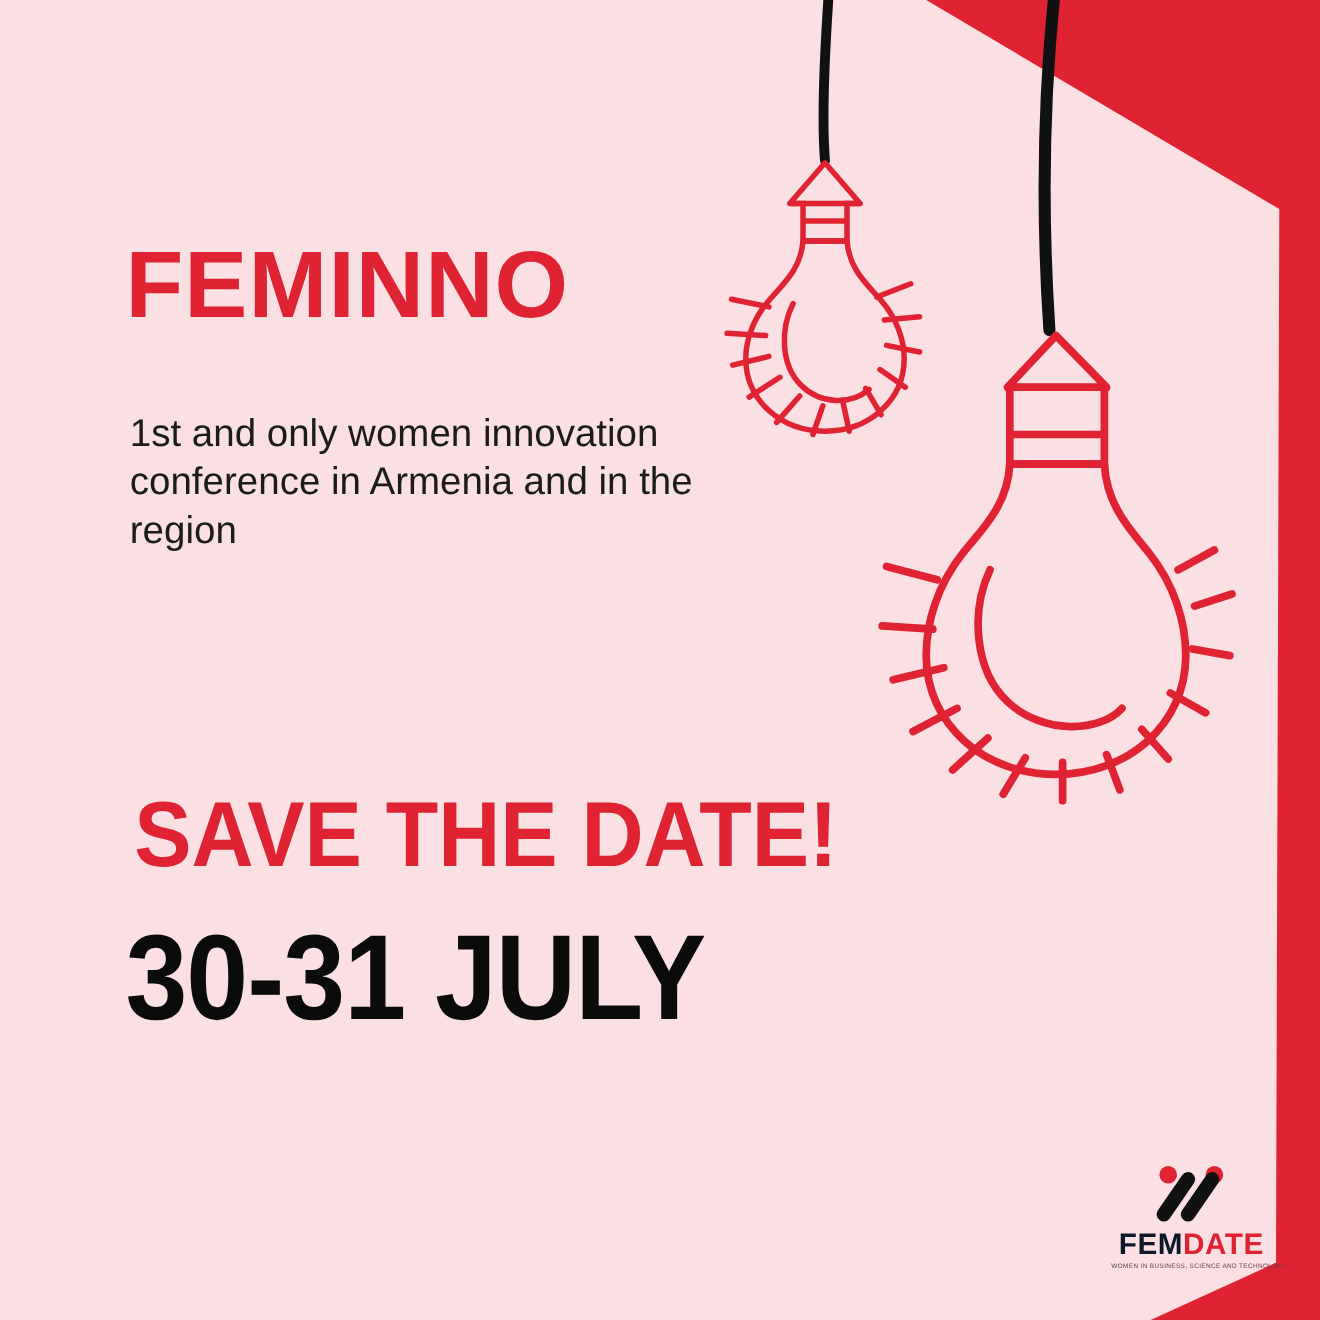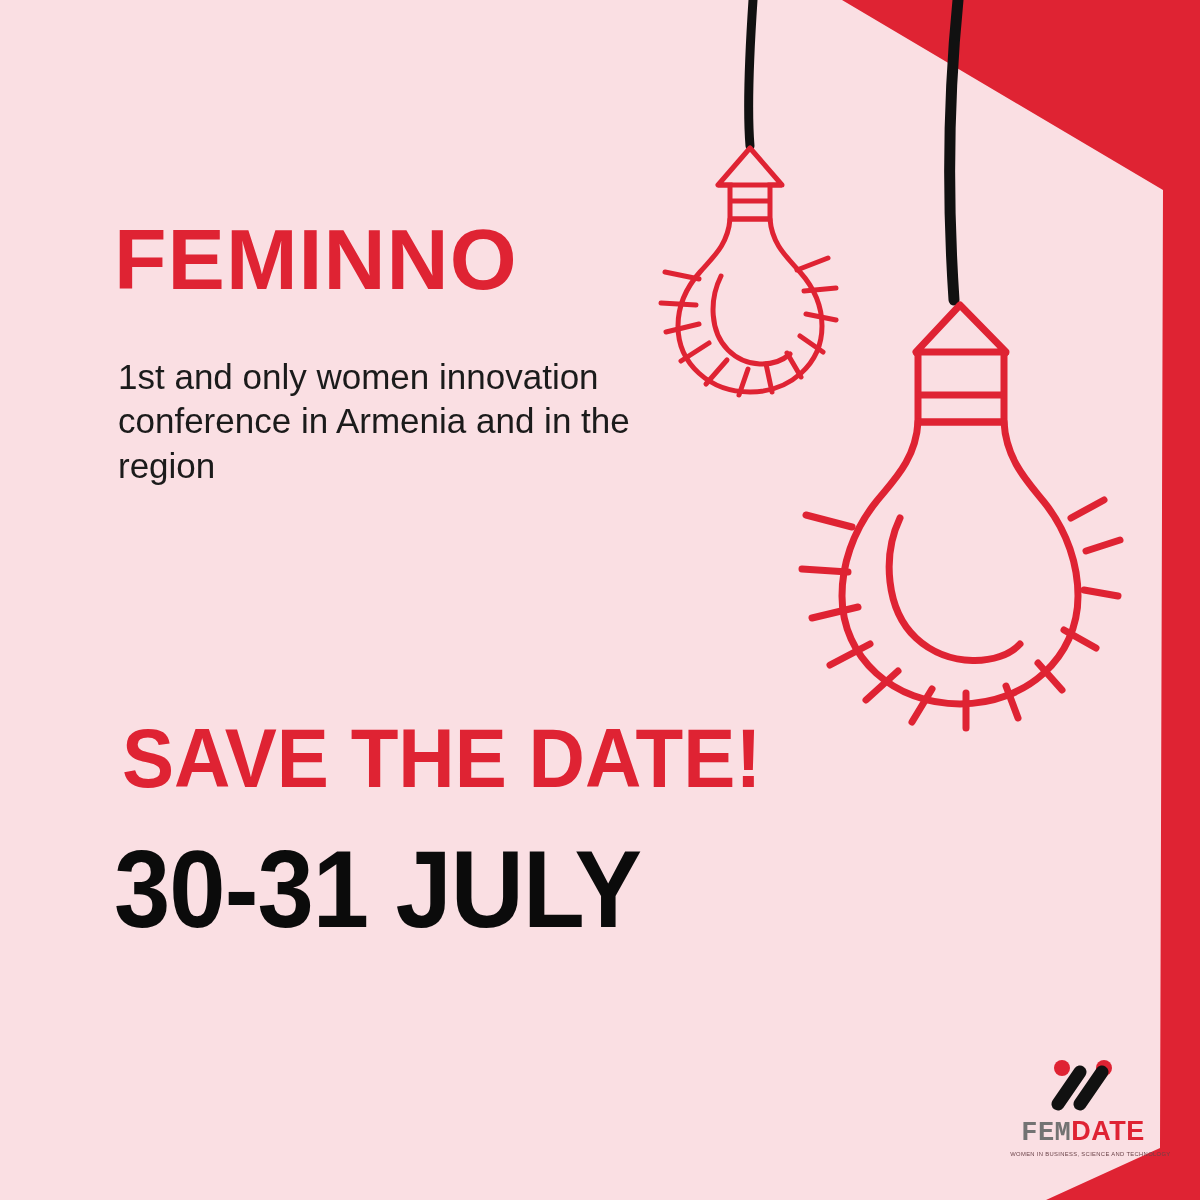--- a/index.html
+++ b/index.html
@@ -47,21 +47,21 @@
     font-weight: 700;
     letter-spacing: 1px;
     color: #DF2333;
     line-height: 1;
     white-space: nowrap;
   }
 
   #tagline {
     position: absolute;
     left: 118px;
-    top: 355px;
+    top: 372px;
     font-size: 35px;
     font-weight: 400;
     color: #1b1b1b;
     line-height: 1.27;
     width: 540px;
   }
 
   #save-the-date {
     position: absolute;
     left: 122px;
@@ -102,21 +102,21 @@
     display: block;
     margin: 0 auto 6px auto;
   }
   #logo-wordmark {
     font-size: 27px;
     font-weight: 700;
     letter-spacing: 0.5px;
     line-height: 1;
     white-space: nowrap;
   }
-  #logo-word-fem { color: #737373; font-family: Liberation Mono, monospace; }
+  #logo-word-fem { color: #0f172a; }
   #logo-word-inno { color: #DF2333; }
   #logo-subtitle {
     margin-top: 4px;
     font-size: 6px;
     letter-spacing: 0.35px;
     color: #6a4248;
     line-height: 1;
     white-space: nowrap;
     transform: scaleX(0.97);
   }

